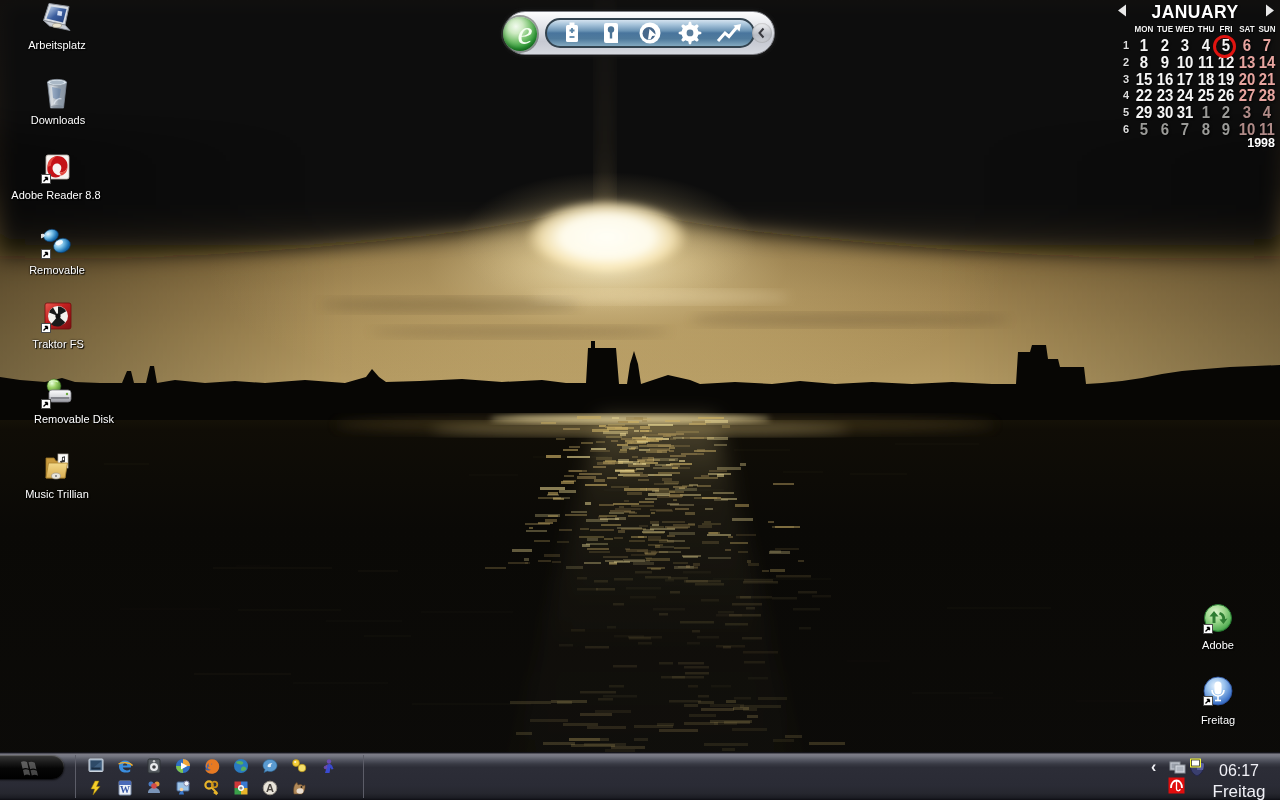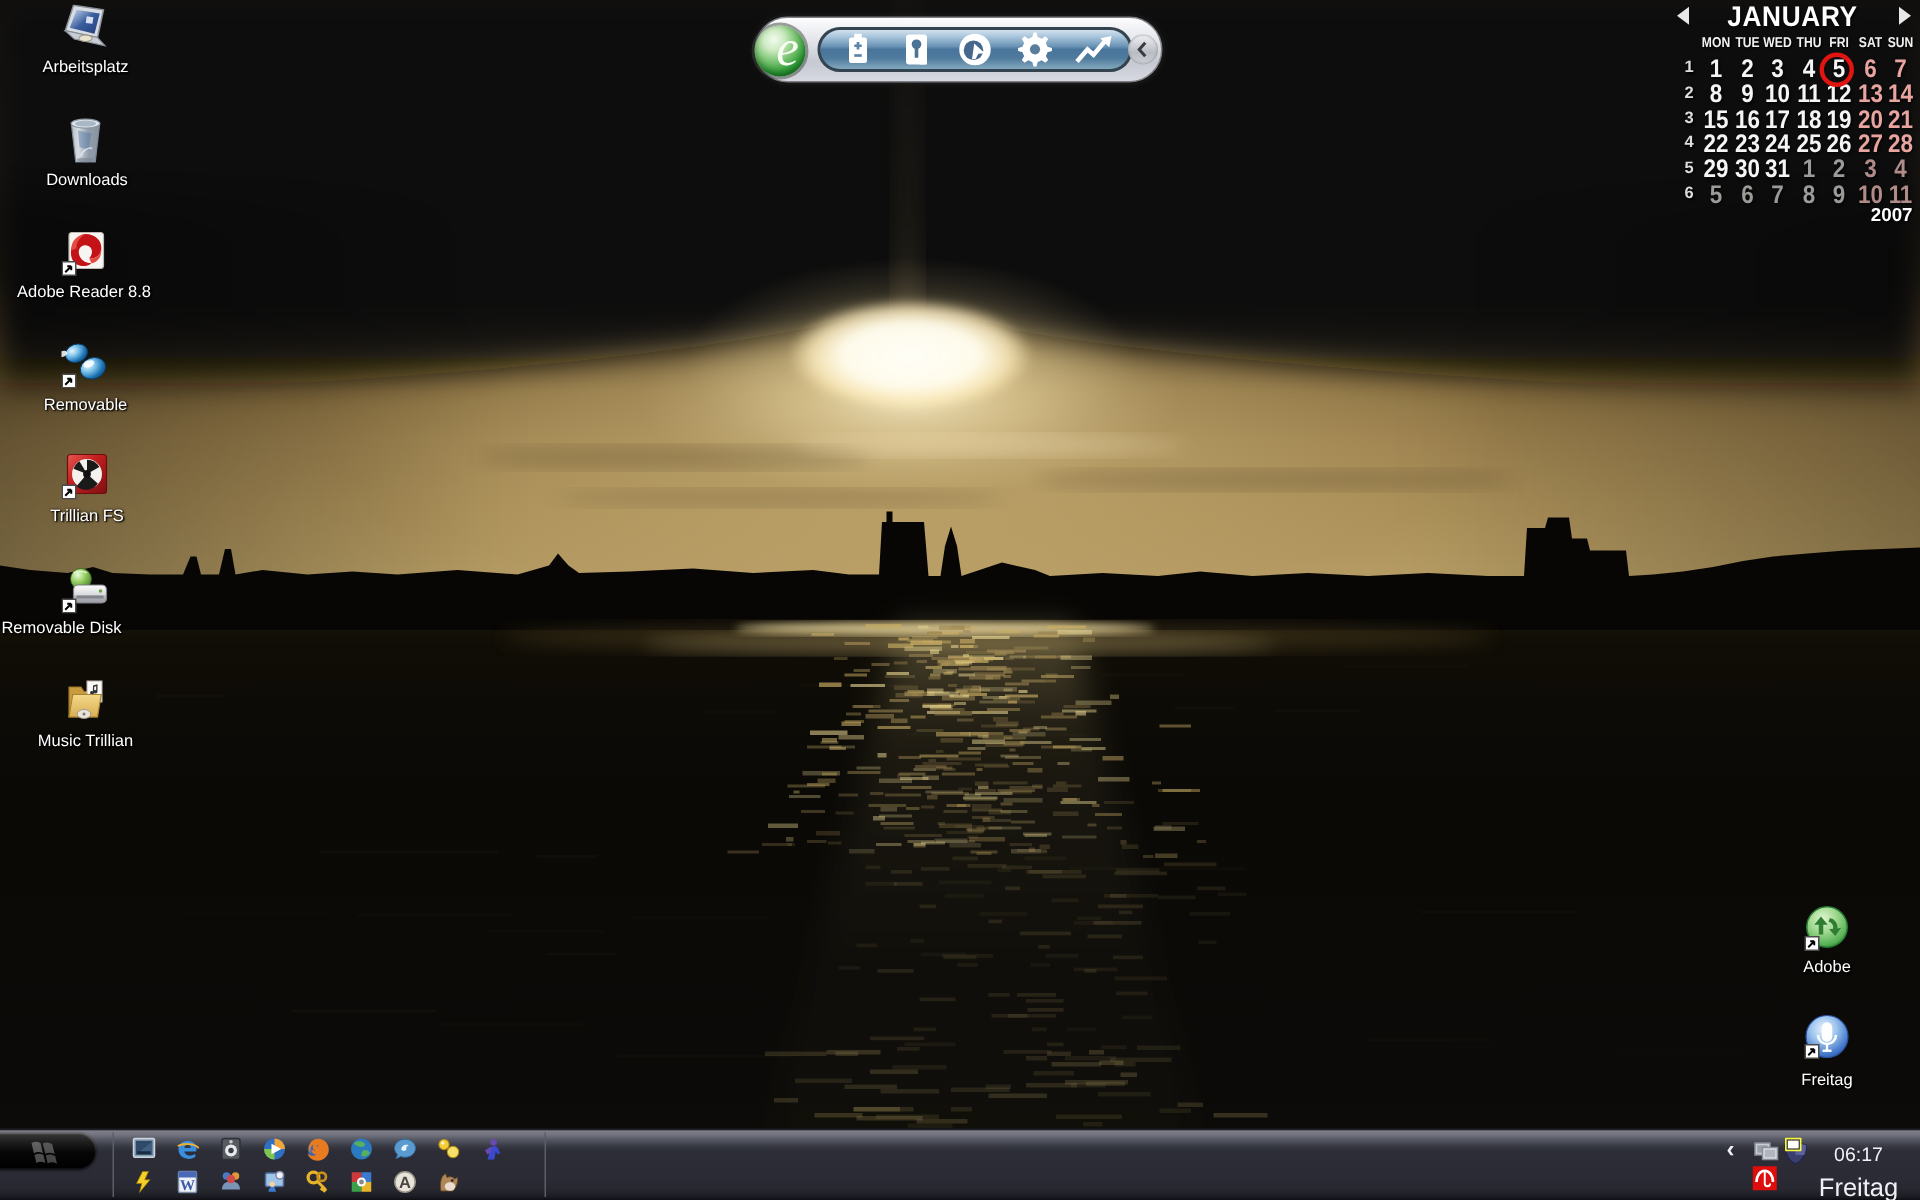--- a/index.html
+++ b/index.html
@@ -650,21 +650,21 @@
 <circle cx="17" cy="15" r="10" fill="#f4f2ee"></circle>
 <path d="M17,15 L17,5.5 A9.5,9.5 0 0 1 25.2,10.3 Z" fill="#1a1a1a"></path>
 <path d="M17,15 L24.2,21.3 A9.5,9.5 0 0 1 10,23.2 Z" fill="#1a1a1a"></path>
 <path d="M17,15 L8,11.5 A9.5,9.5 0 0 1 12,6.5 Z" fill="#1a1a1a"></path>
 <circle cx="17" cy="15" r="2.6" fill="#111"></circle>
     <g transform="translate(0,22)">
       <rect x="0.5" y="0.5" width="9" height="9" fill="#fff" stroke="#4a4a4a"></rect>
       <path d="M2.5,7.5 L6.5,3.5 M6.5,3.5 L3.8,3.5 M6.5,3.5 L6.5,6.2" stroke="#000" stroke-width="1.3" fill="none"></path>
     </g>
   </svg>
-<div class="lab" style="left:58px;top:338px">Trillian FS</div>
+<div class="lab" style="left:58px;top:338px">Traktor FS</div>
 <svg style="position:absolute;left:41px;top:377px" width="32" height="32" viewBox="0 0 32 32">
     <defs>
       <radialGradient id="grn" cx="0.35" cy="0.3" r="0.8">
         <stop offset="0" stop-color="#eaffe0"></stop>
         <stop offset="0.4" stop-color="#9fd46a"></stop>
         <stop offset="1" stop-color="#3d7a22"></stop>
       </radialGradient>
 <linearGradient id="drv" x1="0" y1="0" x2="0" y2="1">
         <stop offset="0" stop-color="#fdfdfd"></stop>
         <stop offset="0.55" stop-color="#d9dade"></stop>
@@ -675,21 +675,21 @@
 <circle cx="13" cy="9" r="7" fill="url(#grn)" stroke="#2e5e1a" stroke-width="0.5"></circle>
 <path d="M8,5 C10,3.6 15,3.6 17,5" stroke="#eaffe0" stroke-width="1" fill="none" opacity="0.8"></path>
 <rect x="8" y="13" width="22" height="12" rx="3" fill="url(#drv)" stroke="#7e7f86" stroke-width="0.8"></rect>
 <rect x="10" y="20" width="18" height="2" fill="#84858c"></rect>
 <circle cx="26" cy="17" r="1.2" fill="#6da83e"></circle>
     <g transform="translate(0,22)">
       <rect x="0.5" y="0.5" width="9" height="9" fill="#fff" stroke="#4a4a4a"></rect>
       <path d="M2.5,7.5 L6.5,3.5 M6.5,3.5 L3.8,3.5 M6.5,3.5 L6.5,6.2" stroke="#000" stroke-width="1.3" fill="none"></path>
     </g>
   </svg>
-<div class="lab" style="left:41px;top:413px">Removable Disk</div>
+<div class="lab" style="left:74px;top:413px">Removable Disk</div>
 <svg style="position:absolute;left:41px;top:451px" width="32" height="32" viewBox="0 0 32 32">
     <defs>
       <linearGradient id="fld" x1="0" y1="0" x2="0" y2="1">
         <stop offset="0" stop-color="#f3d98a"></stop>
         <stop offset="1" stop-color="#d9ae53"></stop>
       </linearGradient>
     </defs>
 <path d="M5,7 L13,7 L15,10 L24,10 L24,27 L5,27 Z" fill="#c99b3f" stroke="#9a7426" stroke-width="0.8"></path>
 <rect x="17" y="3" width="10" height="14" fill="#fbfbf9" stroke="#b8b4aa" stroke-width="0.7"></rect>
 <path d="M21,6 l3,-0.8 v5 a1.4,1.1 0 1 1 -0.9,-1.05 v-2.6 l-1.3,0.35 v3.9 a1.4,1.1 0 1 1 -0.9,-1.05 Z" fill="#333"></path>
@@ -830,21 +830,21 @@
 <div style="position:absolute;left:136.5px;top:103px;transform:translateX(-50%) scaleX(0.88);color:#b08b88;font-size:17px;font-weight:bold;text-shadow:1px 1px 2px rgba(0,0,0,0.75)">3</div>
 <div style="position:absolute;left:157px;top:103px;transform:translateX(-50%) scaleX(0.88);color:#b08b88;font-size:17px;font-weight:bold;text-shadow:1px 1px 2px rgba(0,0,0,0.75)">4</div>
 <div style="position:absolute;left:34px;top:120px;transform:translateX(-50%) scaleX(0.88);color:#9b9b98;font-size:17px;font-weight:bold;text-shadow:1px 1px 2px rgba(0,0,0,0.75)">5</div>
 <div style="position:absolute;left:54.5px;top:120px;transform:translateX(-50%) scaleX(0.88);color:#9b9b98;font-size:17px;font-weight:bold;text-shadow:1px 1px 2px rgba(0,0,0,0.75)">6</div>
 <div style="position:absolute;left:75px;top:120px;transform:translateX(-50%) scaleX(0.88);color:#9b9b98;font-size:17px;font-weight:bold;text-shadow:1px 1px 2px rgba(0,0,0,0.75)">7</div>
 <div style="position:absolute;left:95.5px;top:120px;transform:translateX(-50%) scaleX(0.88);color:#9b9b98;font-size:17px;font-weight:bold;text-shadow:1px 1px 2px rgba(0,0,0,0.75)">8</div>
 <div style="position:absolute;left:116px;top:120px;transform:translateX(-50%) scaleX(0.88);color:#9b9b98;font-size:17px;font-weight:bold;text-shadow:1px 1px 2px rgba(0,0,0,0.75)">9</div>
 <div style="position:absolute;left:136.5px;top:120px;transform:translateX(-50%) scaleX(0.88);color:#b08b88;font-size:17px;font-weight:bold;text-shadow:1px 1px 2px rgba(0,0,0,0.75)">10</div>
 <div style="position:absolute;left:157px;top:120px;transform:translateX(-50%) scaleX(0.88);color:#b08b88;font-size:17px;font-weight:bold;text-shadow:1px 1px 2px rgba(0,0,0,0.75)">11</div>
 <div style="position:absolute;left:103px;top:35px;width:17px;height:17px;border:3.5px solid #e01410;border-radius:50%"></div>
-<div style="position:absolute;left:165px;top:136px;transform:translateX(-100%);color:#fff;font-size:12.5px;font-weight:bold;text-shadow:1px 1px 1px #000">2007</div>
+<div style="position:absolute;left:165px;top:136px;transform:translateX(-100%);color:#fff;font-size:12.5px;font-weight:bold;text-shadow:1px 1px 1px #000">1998</div>
 </div>
 <div style="position:absolute;left:0;top:752px;width:1280px;height:48px;background:linear-gradient(180deg,#131319 0%,#17171e 2%,#7e7e89 4%,#737580 9%,#565864 16%,#383a44 25%,#2c2d37 32%,#2a2b35 70%,#26272f 86%,#1c1d24 95%,#0e0e14 100%)"></div>
 <div style="position:absolute;left:-10px;top:755px;width:74px;height:24px;border-radius:0 13px 13px 0;background:linear-gradient(180deg,#3a3a3a 0%,#1b1b1b 30%,#060606 55%,#000 100%);box-shadow:0 1px 2px rgba(0,0,0,0.8), inset 0 1px 1px rgba(255,255,255,0.25)"></div>
 <svg style="position:absolute;left:19px;top:757px;opacity:0.55" width="22" height="20" viewBox="0 0 22 20">
 <path d="M2,5 C4,3.8 6,4 8,5 L9.6,11.8 C7.6,10.8 5.6,10.6 3.6,11.8 Z" fill="#9a9a9a"></path>
 <path d="M9.5,5.3 C11.5,4.3 13.5,4.5 15.8,5.7 L17.4,12.4 C15.2,11.2 13.2,11.2 11.2,12.2 Z" fill="#8a8a8a"></path>
 <path d="M4,13 C6,11.8 8,12 10,13 L11.2,18.4 C9.2,17.4 7.2,17.2 5.2,18.4 Z" fill="#8a8a8a"></path>
 <path d="M11.5,13.3 C13.5,12.3 15.5,12.5 17.8,13.7 L19,18.8 C16.8,17.6 14.8,17.6 12.8,18.6 Z" fill="#7e7e7e"></path>
 </svg>
 <div style="position:absolute;left:75px;top:755px;width:1px;height:43px;background:#5c5d68"></div>
@@ -947,14 +947,14 @@
 <path d="M9,4 C11,4 14,5 16,5.5 C16,12 13.5,16 9,18 C4.5,16 2,12 2,5.5 C4,5 7,4 9,4 Z" fill="#3a3f6e" stroke="#23254a"></path>
 <path d="M9,4 C11,4 14,5 16,5.5 C16,8 15.6,10.4 15,12 L9,12 Z" fill="#5a5f9e"></path>
 <rect x="2" y="0.5" width="11" height="9" fill="#f8f840" rx="0.5"></rect>
 <rect x="3.5" y="2" width="8" height="6" fill="#fff" stroke="#333" stroke-width="0.8"></rect>
 </svg>
 <svg style="position:absolute;left:1168px;top:777px" width="17" height="17" viewBox="0 0 17 17">
 <rect x="0.5" y="0.5" width="16" height="16" fill="#e00d0d"></rect>
 <path d="M3,11 C3,6.5 5.5,3.5 8.5,3.5 C11.5,3.5 14,6.5 14,11" stroke="#fff" stroke-width="1.8" fill="none"></path>
 <path d="M8.5,3.5 L8.5,12 M8.5,12 a1.8,1.8 0 0 0 3.6,0" stroke="#fff" stroke-width="1.3" fill="none"></path>
 </svg>
-<div style="position:absolute;left:1239px;top:762px;transform:translateX(-50%);color:#f0f0f6;font-size:13px">06:17</div>
+<div style="position:absolute;left:1239px;top:762px;transform:translateX(-50%);color:#f0f0f6;font-size:16px">06:17</div>
 <div style="position:absolute;left:1239px;top:782px;transform:translateX(-50%);color:#f0f0f6;font-size:17px">Freitag</div>
 
 </body></html>

